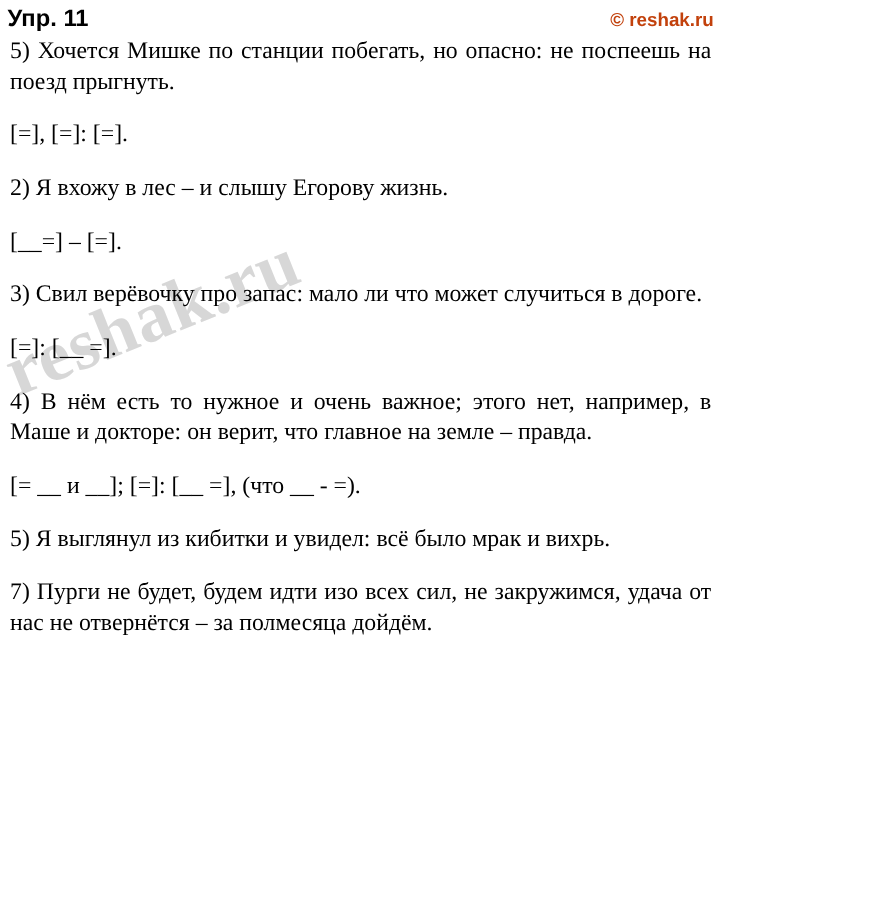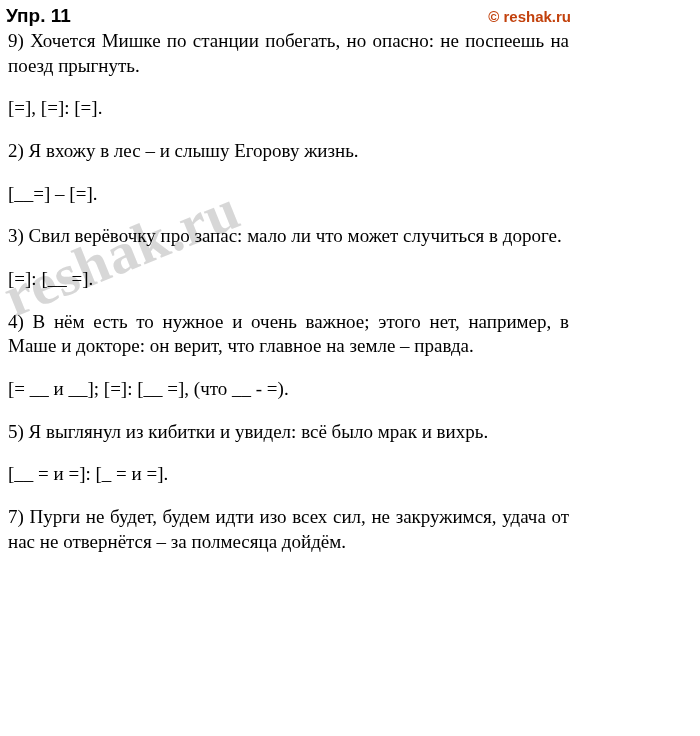--- a/index.html
+++ b/index.html
@@ -84,26 +84,25 @@
 <div class="page">
 
   <div class="header">
     <div class="exercise-title">Упр. 11</div>
     <div class="site-credit">© reshak.ru</div>
   </div>
 
   <div class="watermark">reshak.ru</div>
 
   <div class="content">
-    <p class="para">9) Хочется Мишке по станции побегать, но опасно: не поспеешь на поезд прыгнуть.</p>
+    <p class="para">5) Хочется Мишке по станции побегать, но опасно: не поспеешь на поезд прыгнуть.</p>
     <p class="para scheme">[=], [=]: [=].</p>
     <p class="para">2) Я вхожу в лес – и слышу Егорову жизнь.</p>
     <p class="para scheme">[__=] – [=].</p>
     <p class="para">3) Свил верёвочку про запас: мало ли что может случиться в дороге.</p>
     <p class="para scheme">[=]: [__ =].</p>
     <p class="para">4)  В нём есть то нужное и очень важное; этого нет, например, в Маше и докторе: он верит, что главное на земле – правда.</p>
     <p class="para scheme">[= __ и __]; [=]: [__ =], (что __ - =).</p>
     <p class="para">5) Я выглянул из кибитки и увидел: всё было мрак и вихрь.</p>
-    <p class="para scheme">[__ = и =]: [_ = и =].</p>
     <p class="para">7) Пурги не будет, будем идти изо всех сил, не закружимся, удача от нас не отвернётся – за полмесяца дойдём.</p>
   </div>
 
 </div>
 
 </body></html>

